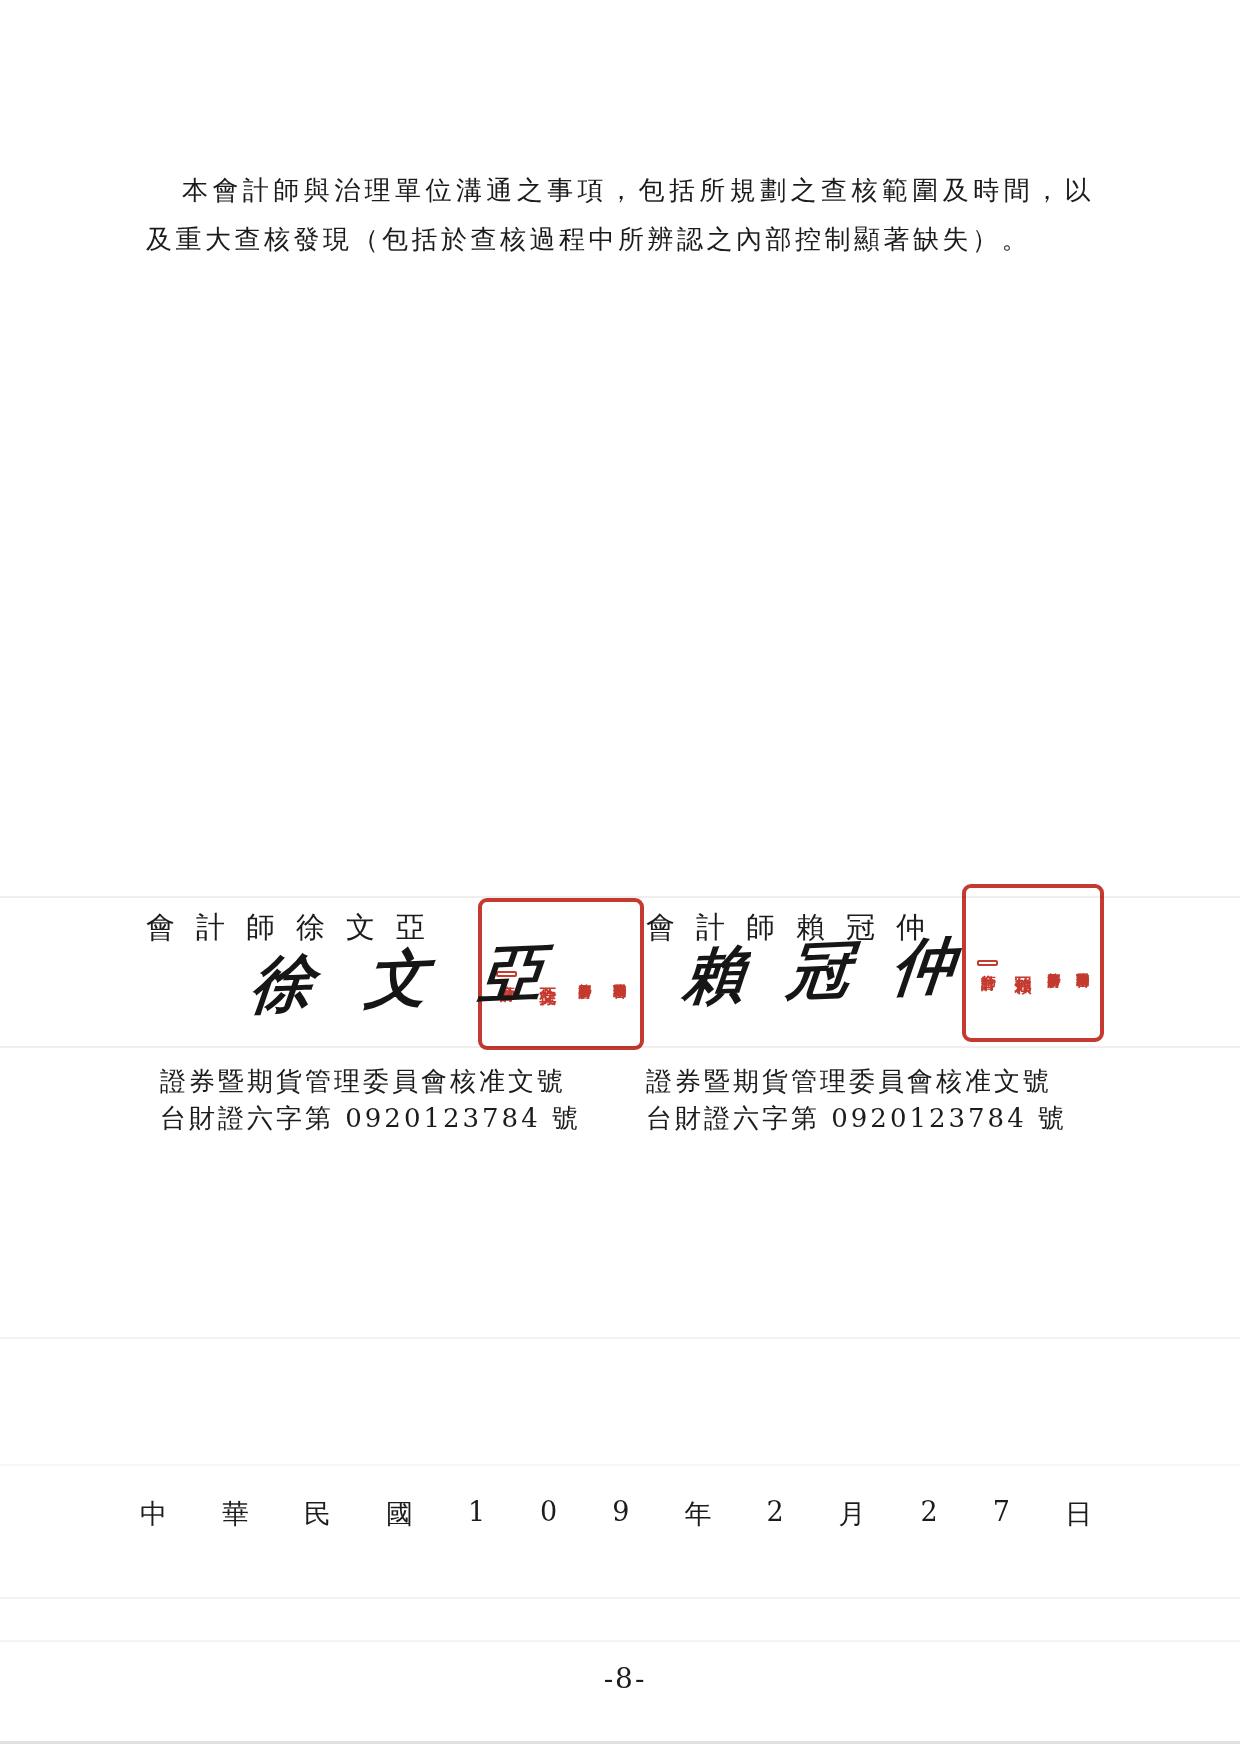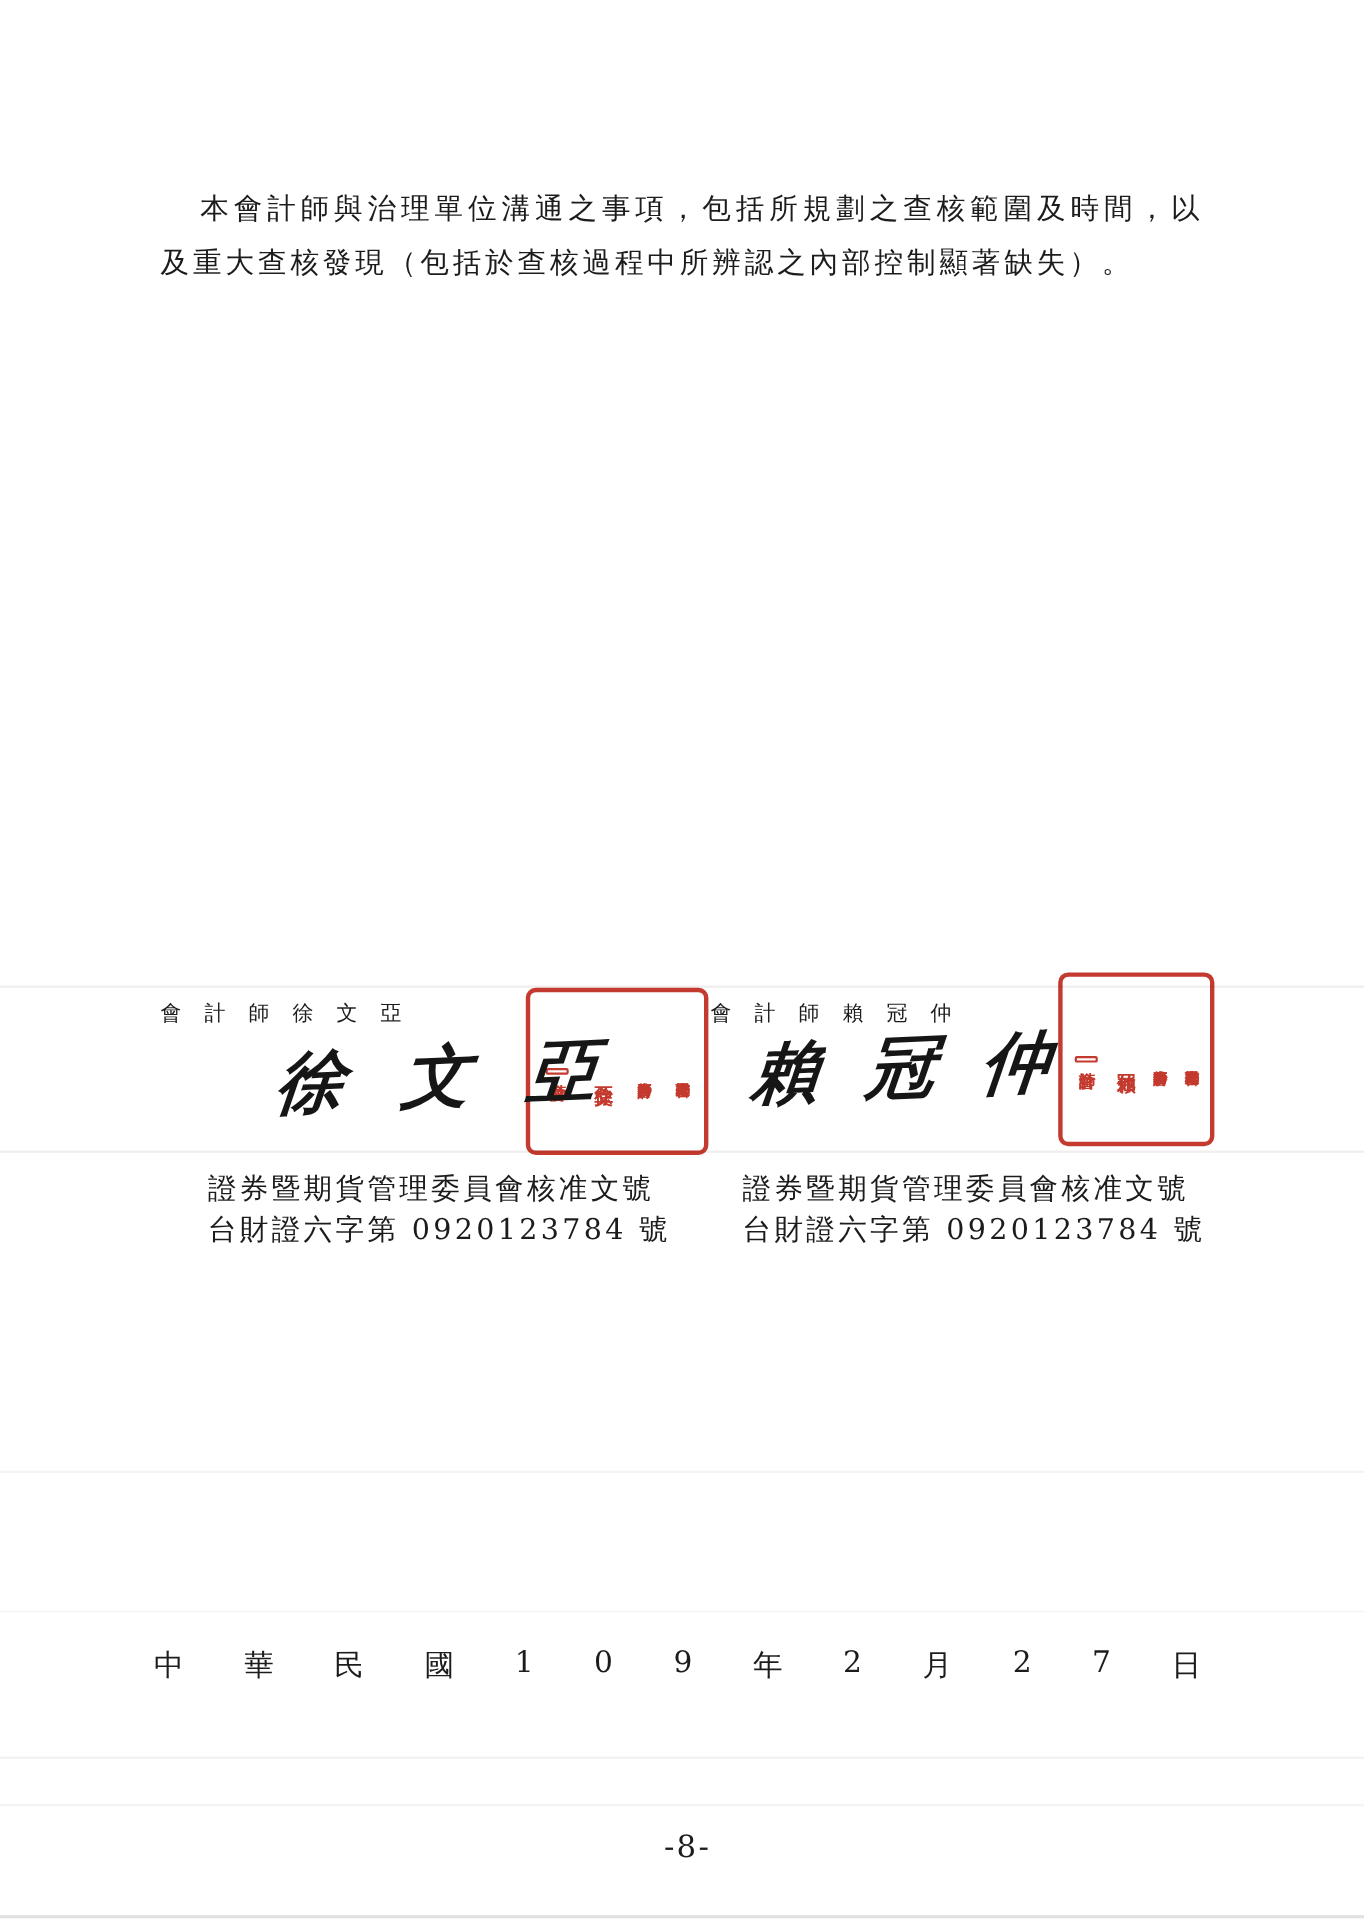--- a/index.html
+++ b/index.html
@@ -30,21 +30,21 @@
     letter-spacing:3.5px;
     text-align:justify;
     text-justify:inter-character;
     text-indent:36px;
     color:var(--ink);
   }
 
   
   .printed-name{
     position:absolute;top:908px;
-    font-size:19px;letter-spacing:21px;white-space:nowrap;
+    font-size:29px;letter-spacing:21px;white-space:nowrap;
     z-index:1;
   }
   .pn-left{left:146px;}
   .pn-right{left:646px;}
 
   .handwritten{
     position:absolute;
     font-size:62px;font-style:italic;font-weight:600;
     letter-spacing:52px;white-space:nowrap;
     transform:skewX(-8deg) rotate(-2.5deg);
@@ -73,21 +73,20 @@
     font-family:"DejaVu Sans","Liberation Sans",sans-serif;
     color:var(--seal-red);
   }
   .seal-col.name{font-size:17px;}
   .seal-col.boxed{border:2px solid var(--seal-red);border-radius:2px;padding:1px 1px;font-size:15px;}
 
   .approval{
     position:absolute;top:1063px;
     font-size:26px;line-height:37px;letter-spacing:3px;
     white-space:nowrap;
-    margin-left:29px;
   }
   .ap-left{left:160px;}
   .ap-right{left:646px;}
   .approval .line{display:block;}
 
   
   .date-row{
     position:absolute;left:140px;top:1496px;width:952px;
     display:flex;justify-content:space-between;
     font-size:27px;

